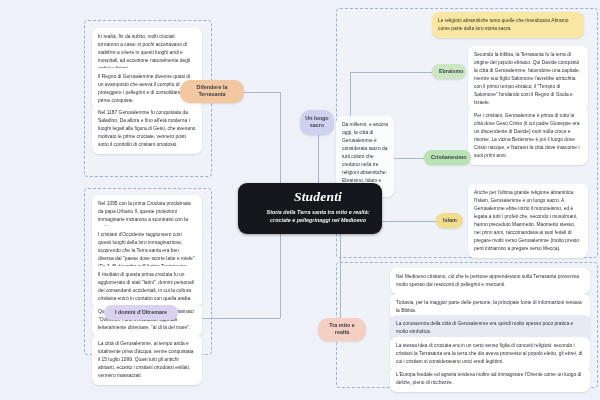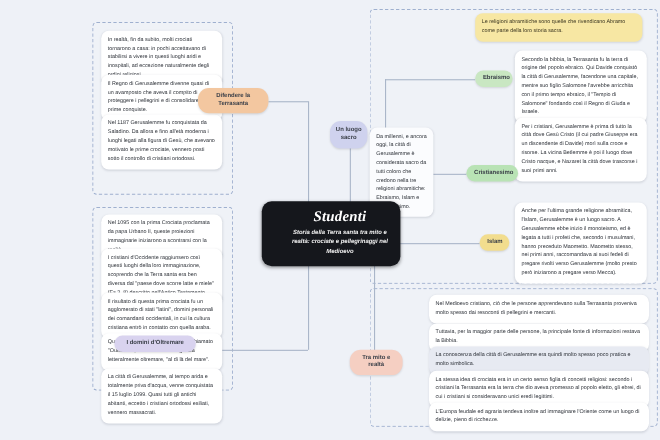--- a/index.html
+++ b/index.html
@@ -23,21 +23,21 @@
   .group.g-right{left:336px;top:8px;width:260px;height:248px;}
   .group.g-bottom{left:336px;top:262px;width:260px;height:124px;}
 
   
   .line{position:absolute;background:#aab6c9;}
   .vline{width:1px;}
   .hline{height:1px;}
 
   
   .center-node{
-    position:absolute;left:238px;top:183px;width:126px;
+    position:absolute;left:238px;top:183px;width:144px;
     background:#15171c;color:#ffffff;
     border-radius:9px;
     padding:7px 8px 9px 24px;
     box-sizing:border-box;
     text-align:center;
     box-shadow:0 1px 3px rgba(0,0,0,.35);
     z-index:6;
   }
   .center-title{
     font-family:"Liberation Serif", serif;

